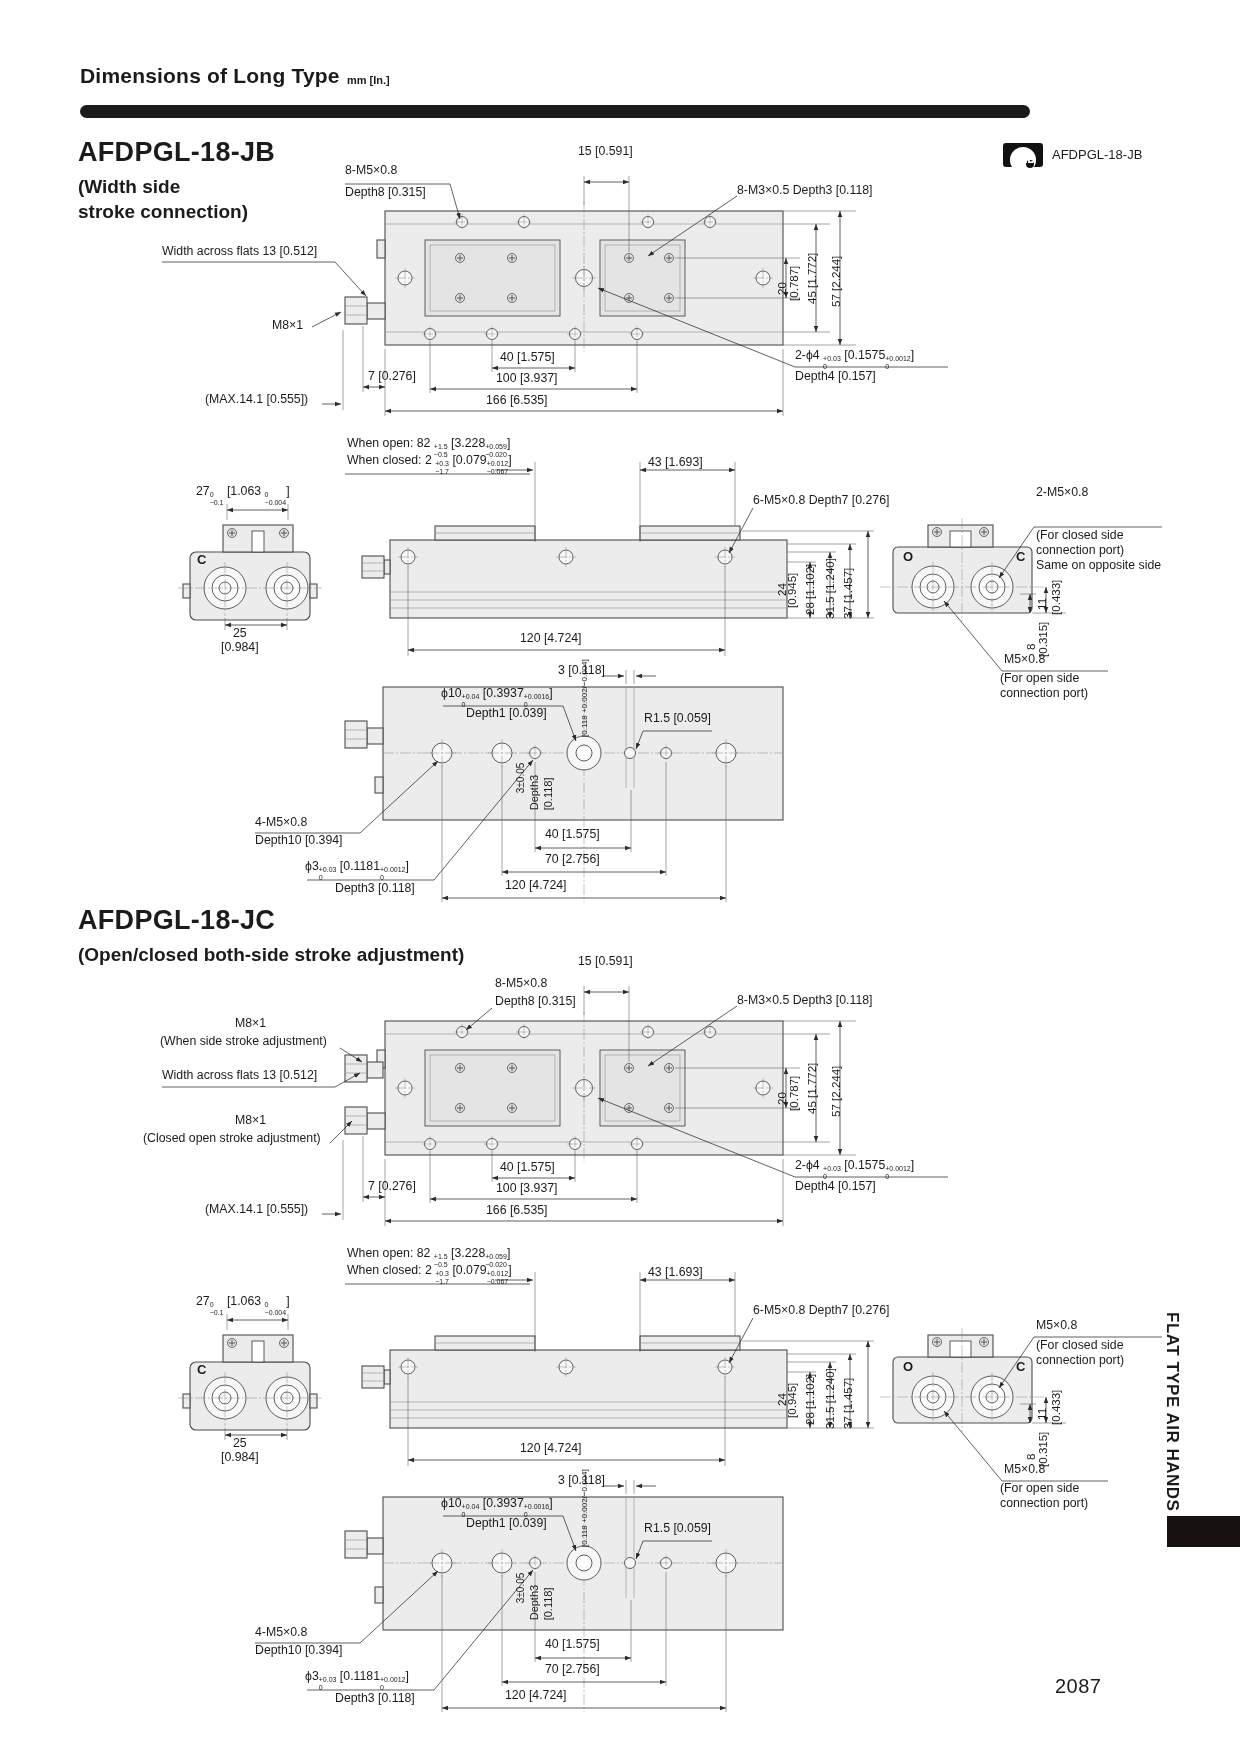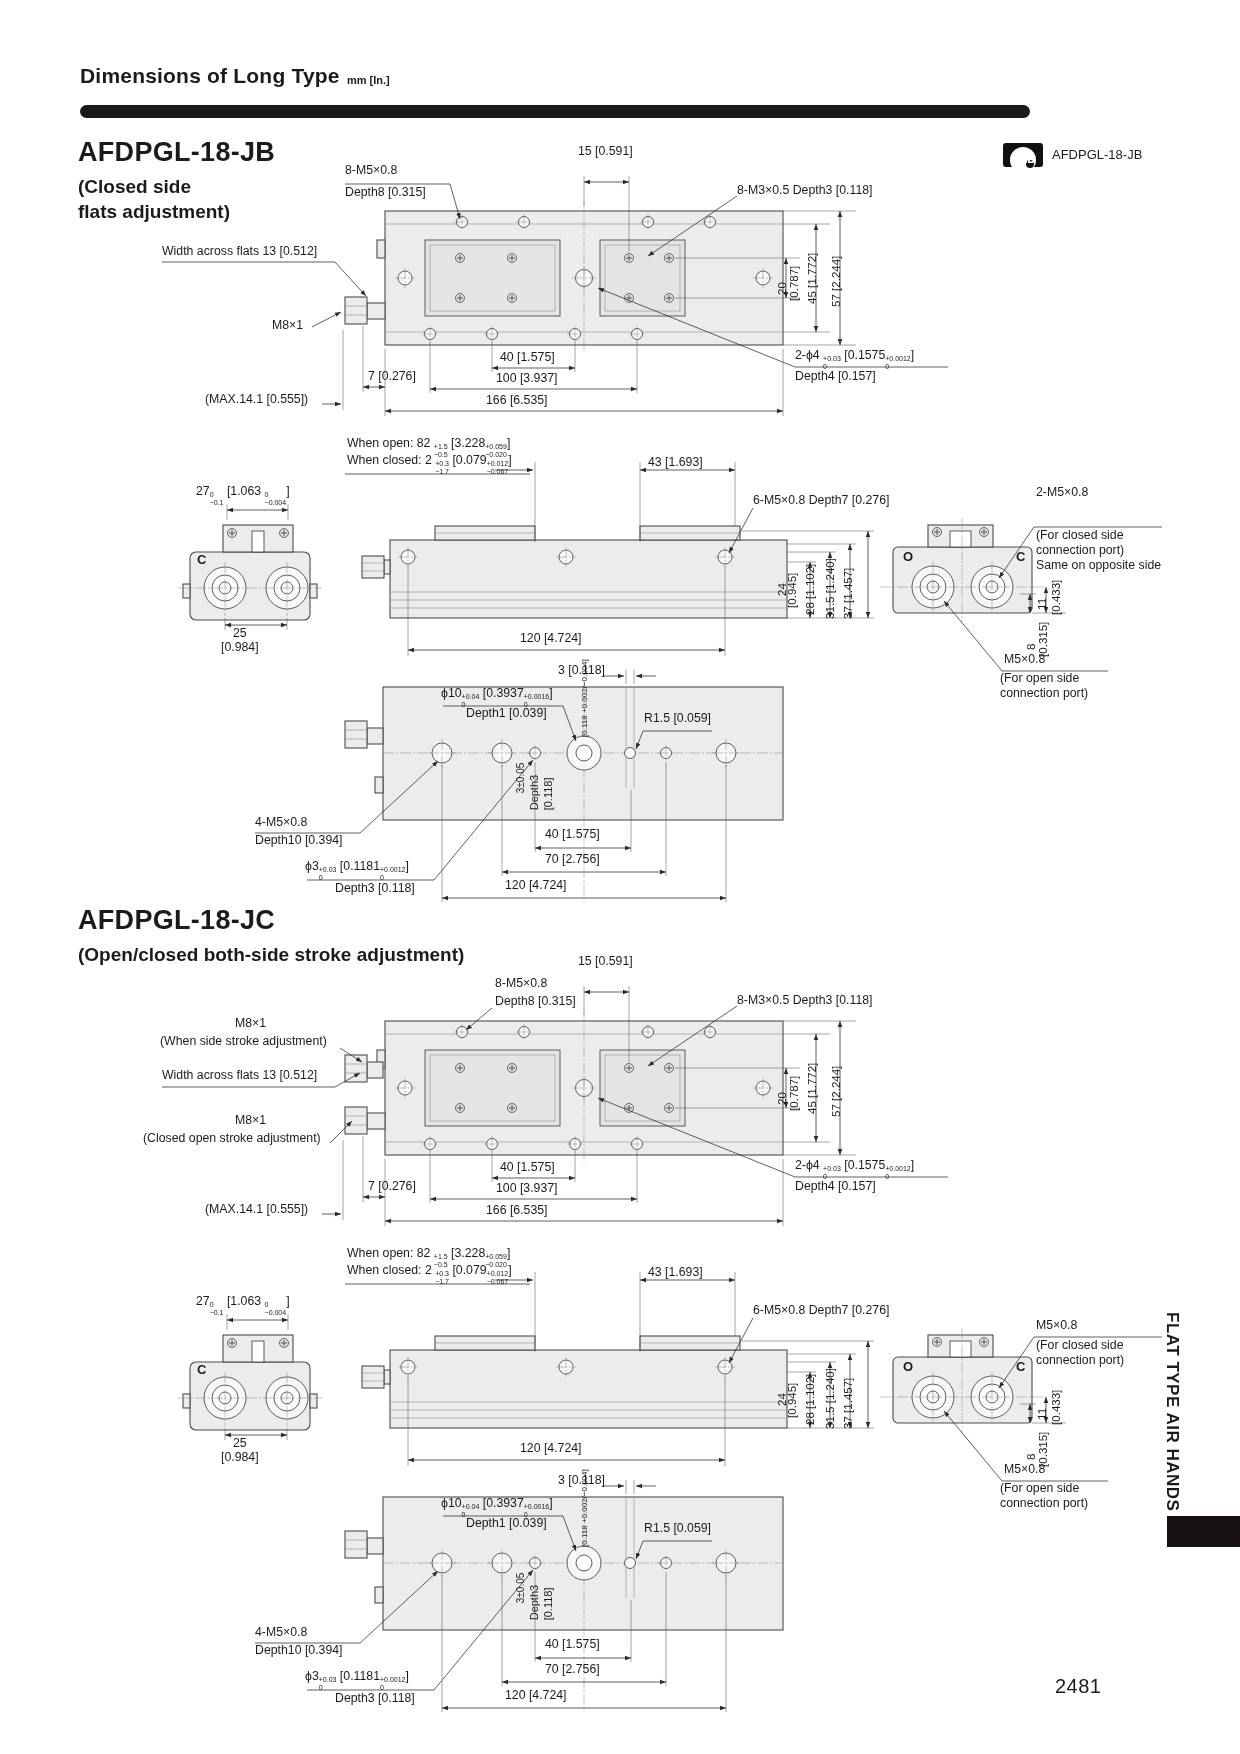--- a/index.html
+++ b/index.html
@@ -295,26 +295,26 @@
   <div class="cadbox">
     <div class="caddisc">
         <div class="caddot"></div>
       </div>
     <div class="cadtxt">CAD</div>
   </div>
   <div class="cadname">AFDPGL-18-JB</div>
 
   <div class="sidebar">FLAT TYPE AIR HANDS</div>
   <div class="sidetab"></div>
-  <div class="pageno">2481</div>
+  <div class="pageno">2087</div>
 
   <div class="layer">
     <div class="lbl t1" style="left:78px;top:137px">AFDPGL-18-JB</div>
-    <div class="lbl t2" style="left:78px;top:176px">(Closed side</div>
-    <div class="lbl t2" style="left:78px;top:201px">flats adjustment)</div>
+    <div class="lbl t2" style="left:78px;top:176px">(Width side</div>
+    <div class="lbl t2" style="left:78px;top:201px">stroke connection)</div>
     <div class="lbl" style="left:345px;top:164px">8-M5×0.8</div>
     <div class="lbl" style="left:345px;top:186px">Depth8 [0.315]</div>
     <div class="lbl" style="left:162px;top:245px">Width across flats 13 [0.512]</div>
     <div class="lbl" style="left:272px;top:319px">M8×1</div>
     <div class="lbl" style="left:1036px;top:486px">2-M5×0.8</div>
     <div class="lbl" style="left:1036px;top:529px">(For closed side</div>
     <div class="lbl" style="left:1036px;top:544px">connection port)</div>
     <div class="lbl" style="left:1036px;top:559px">Same on opposite side</div>
   </div>
 

